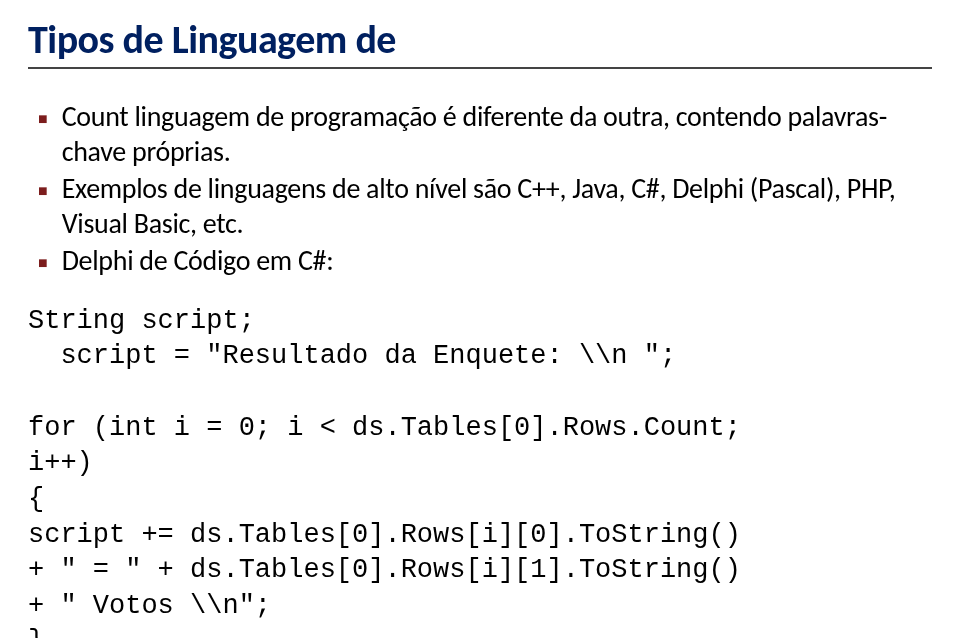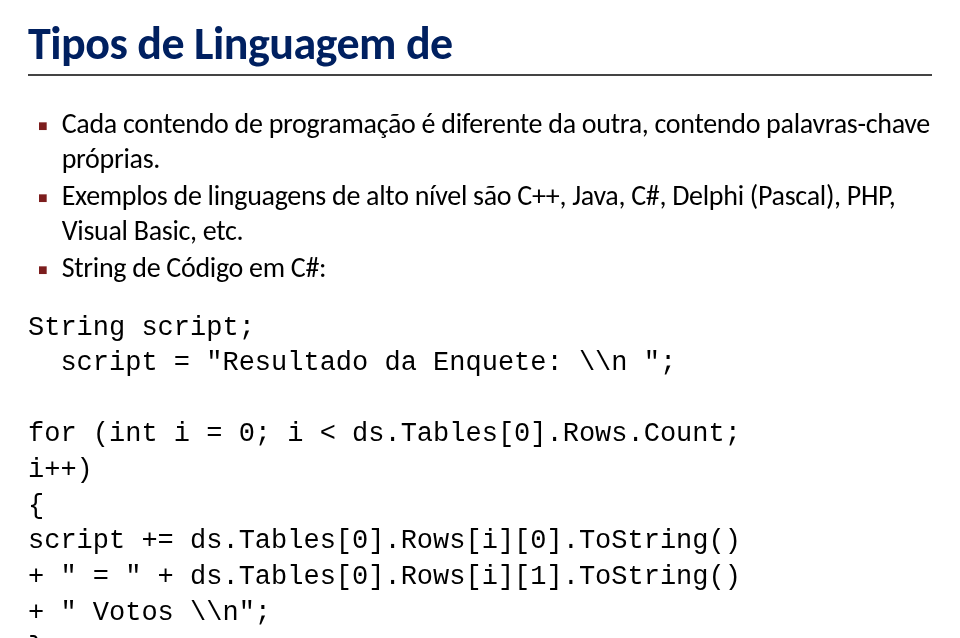--- a/index.html
+++ b/index.html
@@ -10,21 +10,21 @@
     body {
       width: 960px;
       height: 638px;
       background: #ffffff;
       font-family: 'Segoe UI', Calibri, Arial, sans-serif;
       padding: 18px 28px 20px 28px;
       overflow: hidden;
     }
     .title {
       color: #002060;
-      font-size: 46px;
+      font-size: 40px;
       font-weight: bold;
       line-height: 1.12;
       letter-spacing: -0.5px;
       margin-bottom: 4px;
     }
     .title-underline {
       border-bottom: 2px solid #444;
       margin-bottom: 30px;
       width: 100%;
     }
@@ -63,29 +63,29 @@
 <body>
 
 <div class="title">
   <span>Tipos de Linguagem de</span><br>
 </div>
 <div class="title-underline"></div>
 
 <div class="bullets">
   <div class="bullet-item">
     <span class="bullet-marker">■</span>
-    <span class="bullet-text">Cada contendo de programação é diferente da outra, contendo palavras-chave próprias.</span>
+    <span class="bullet-text">Count linguagem de programação é diferente da outra, contendo palavras-chave próprias.</span>
   </div>
   <div class="bullet-item">
     <span class="bullet-marker">■</span>
     <span class="bullet-text">Exemplos de linguagens de alto nível são C++, Java, C#, Delphi (Pascal), PHP, Visual Basic, etc.</span>
   </div>
   <div class="bullet-item">
     <span class="bullet-marker">■</span>
-    <span class="bullet-text">String de Código em C#:</span>
+    <span class="bullet-text">Delphi de Código em C#:</span>
   </div>
 </div>
 
 <div class="code-block">String script;
   script = "Resultado da Enquete: \\n ";
 
 for (int i = 0; i &lt; ds.Tables[0].Rows.Count;
 i++)
 {
 script += ds.Tables[0].Rows[i][0].ToString()

